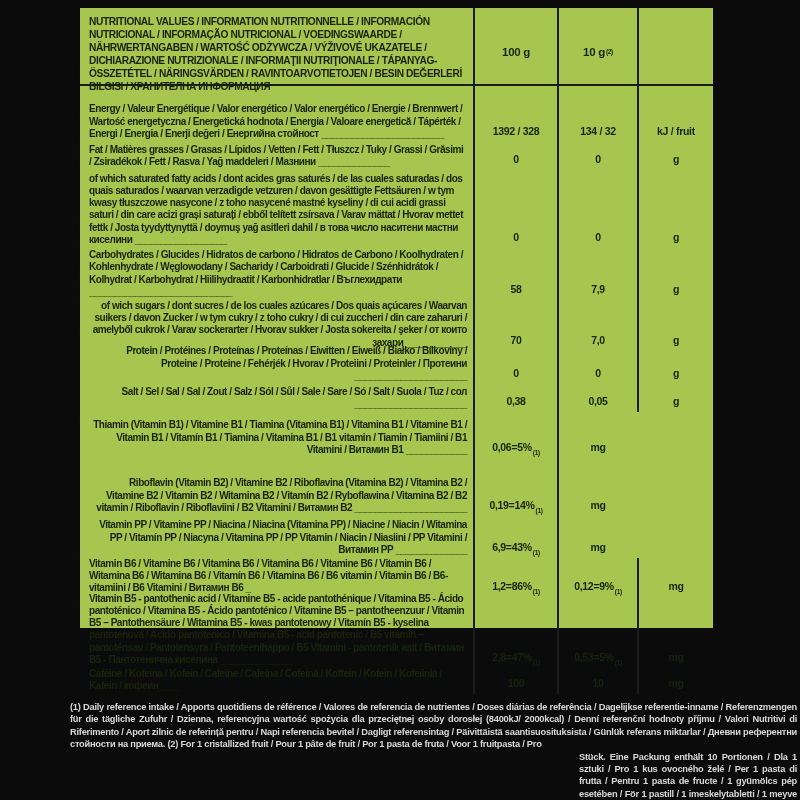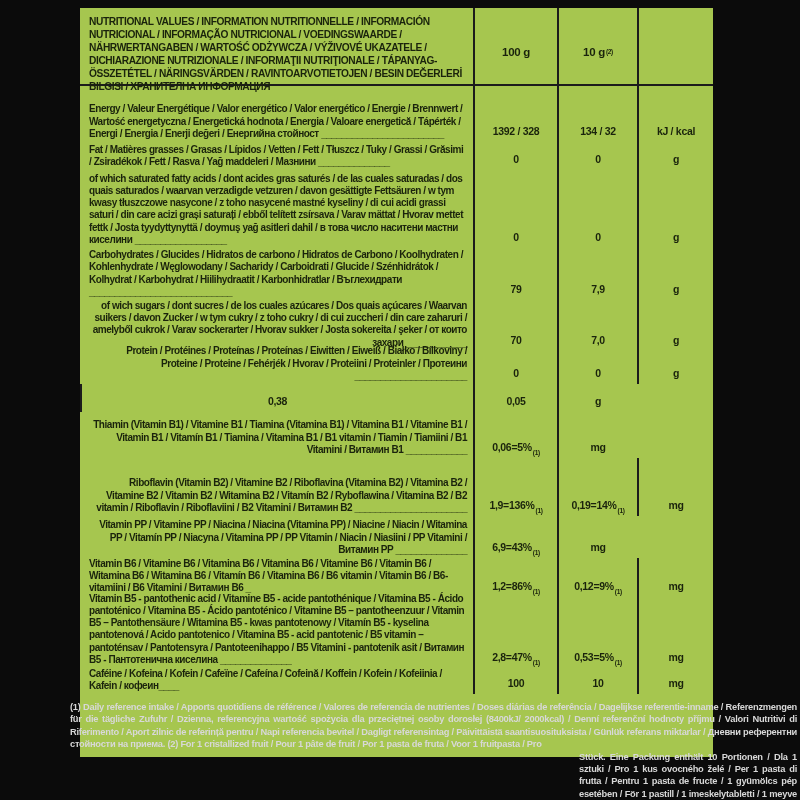--- a/index.html
+++ b/index.html
@@ -2,21 +2,21 @@
 <html><head>
 <meta charset="utf-8">
 <style>
   html,body{margin:0;padding:0;}
   body{
     width:800px;height:800px;position:relative;
     background:#0b0b0b;overflow:hidden;
     font-family:"Liberation Sans", sans-serif;
   }
   .tbl{
-    position:absolute;left:80px;top:8px;width:633px;height:749px;
+    position:absolute;left:80px;top:8px;width:633px;height:620px;
     background:#a6c64f;color:#1a230c;
     display:flex;flex-direction:column;box-sizing:border-box;
   }
   .row{
     display:grid;grid-template-columns:393px 84px 80px 76px;
     box-sizing:border-box;flex:0 0 auto;
   }
   .hdr{height:78px;border-bottom:2px solid #1c1c1c;box-sizing:border-box;}
   .cell{box-sizing:border-box;position:relative;}
   .vline{border-left:2px solid #1c1c1c;}
@@ -64,21 +64,21 @@
   </div>
 
   <div class="row" style="height:56px">
     <div class="cell label">Energy / Valeur Energétique / Valor energético / Valor energético / Energie / Brennwert / Wartość energetyczna / Energetická hodnota / Energia / Valoare energetică / Tápérték / Energi / Energia / Enerji değeri / Енергийна стойност ________________________</div>
     <div class="cell vline val">
         <span>1392 / 328</span>
       </div>
     <div class="cell vline val">
         <span>134 / 32</span>
       </div>
-    <div class="cell vline unit">kJ / kcal</div>
+    <div class="cell vline unit">kJ / fruit</div>
   </div>
 
   <div class="row" style="height:28px">
     <div class="cell label">Fat / Matières grasses / Grasas / Lípidos / Vetten / Fett / Tłuszcz / Tuky / Grassi / Grăsimi / Zsiradékok / Fett / Rasva / Yağ maddeleri / Мазнини ______________</div>
     <div class="cell vline val">
         <span>0</span>
       </div>
     <div class="cell vline val">
         <span>0</span>
       </div>
@@ -92,21 +92,21 @@
       </div>
     <div class="cell vline val">
         <span>0</span>
       </div>
     <div class="cell vline unit">g</div>
   </div>
 
   <div class="row" style="height:52px">
     <div class="cell label">Carbohydrates / Glucides / Hidratos de carbono / Hidratos de Carbono / Koolhydraten / Kohlenhydrate / Węglowodany / Sacharidy / Carboidrati / Glucide / Szénhidrátok / Kolhydrat / Karbohydrat / Hiilihydraatit / Karbonhidratlar / Въглехидрати ____________________________</div>
     <div class="cell vline val">
-        <span>79</span>
+        <span>58</span>
       </div>
     <div class="cell vline val">
         <span>7,9</span>
       </div>
     <div class="cell vline unit">g</div>
   </div>
 
   <div class="row ar" style="height:42px">
     <div class="cell label">of wich sugars / dont sucres / de los cuales azúcares / Dos quais açúcares / Waarvan suikers / davon Zucker / w tym cukry / z toho cukry / di cui zuccheri / din care zaharuri / amelyből cukrok / Varav sockerarter / Hvorav sukker / Josta sokereita / şeker / от които захари ____________</div>
     <div class="cell vline val">
@@ -123,44 +123,41 @@
     <div class="cell vline val">
         <span>0</span>
       </div>
     <div class="cell vline val">
         <span>0</span>
       </div>
     <div class="cell vline unit">g</div>
   </div>
 
   <div class="row ar" style="height:28px">
+    <div class="cell label">Salt / Sel / Sal / Sal / Zout / Salz / Sól / Sůl / Sale / Sare / Só / Salt / Suola / Tuz / сол ______________________</div>
     <div class="cell vline val">
         <span>0,38</span>
       </div>
     <div class="cell vline val">
         <span>0,05</span>
       </div>
     <div class="cell vline unit">g</div>
   </div>
 
   <div class="row ar" style="height:46px">
     <div class="cell label">Thiamin (Vitamin B1) / Vitamine B1 / Tiamina (Vitamina B1) / Vitamina B1 / Vitamine B1 / Vitamin B1 / Vitamín B1 / Tiamina / Vitamina B1 / B1 vitamin / Tiamin / Tiamiini / B1 Vitamini / Витамин B1 ____________</div>
     <div class="cell vline val">
         <span>0,06=5%</span>
         <sup>(1)</sup>
       </div>
     <div class="cell vline unit">mg</div>
   </div>
 
   <div class="row ar" style="height:58px">
     <div class="cell label">Riboflavin (Vitamin B2) / Vitamine B2 / Riboflavina (Vitamina B2) / Vitamina B2 / Vitamine B2 / Vitamin B2 / Witamina B2 / Vitamín B2 / Ryboflawina / Vitamina B2 / B2 vitamin / Riboflavin / Riboflaviini / B2 Vitamini / Витамин B2 ______________________</div>
-    <div class="cell vline val">
-        <span>1,9=136%</span>
-        <sup>(1)</sup>
-      </div>
     <div class="cell vline val">
         <span>0,19=14%</span>
         <sup>(1)</sup>
       </div>
     <div class="cell vline unit">mg</div>
   </div>
 
   <div class="row ar" style="height:42px">
     <div class="cell label">Vitamin PP / Vitamine PP / Niacina / Niacina (Vitamina PP) / Niacine / Niacin / Witamina PP / Vitamín PP / Niacyna / Vitamina PP / PP Vitamin / Niacin / Niasiini / PP Vitamini / Витамин PP ______________</div>
     <div class="cell vline val">

